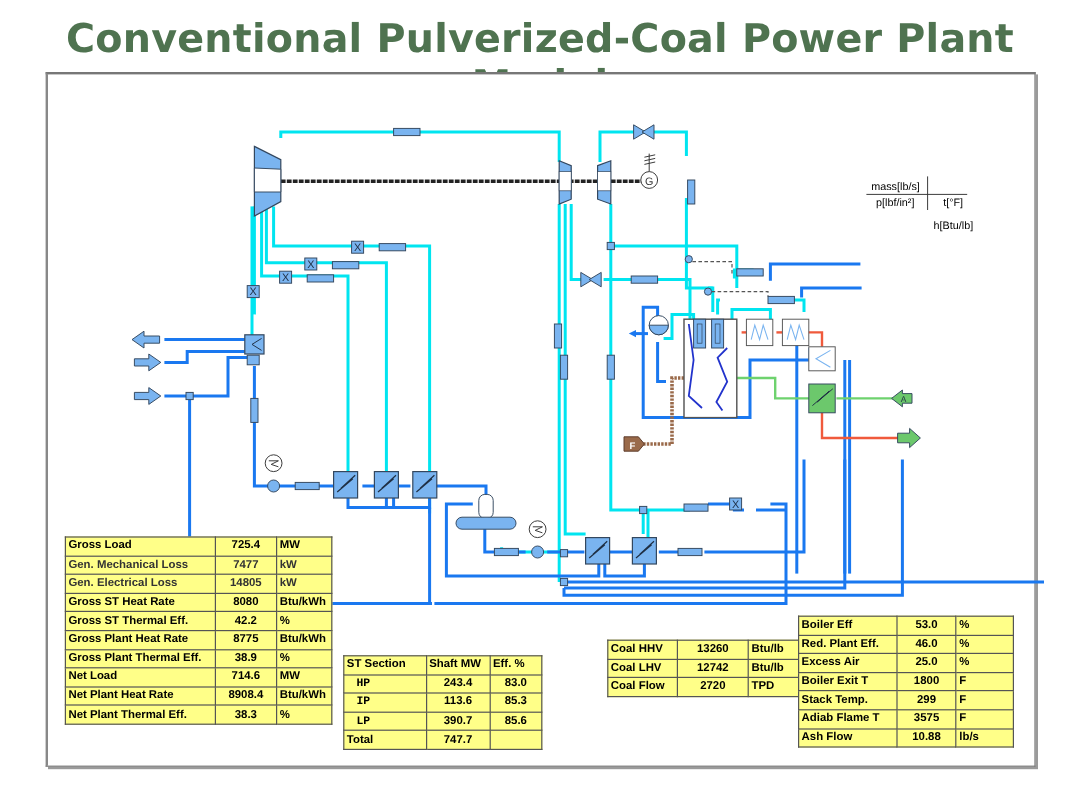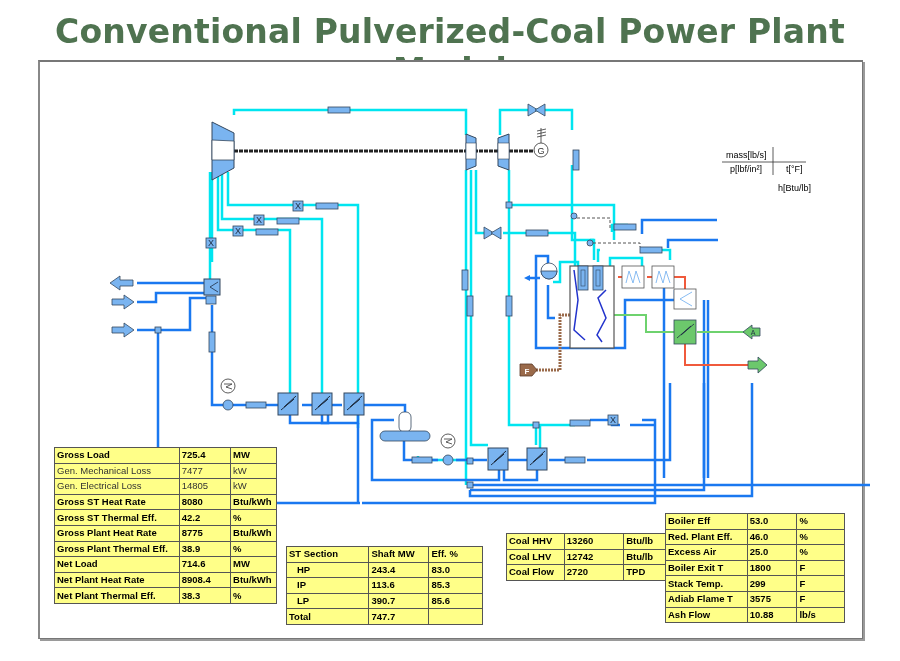--- a/index.html
+++ b/index.html
@@ -19,23 +19,23 @@
   }
   svg.diagram { position: absolute; left: 0; top: 0; }
   table.dt {
     position: absolute; border-collapse: collapse; background: #ffff88;
     font-family: "Liberation Sans", sans-serif; font-size: 9.5px; color: #000;
   }
   table.dt td {
     border: 1px solid #555; height: 14.6px; padding: 0 2px; white-space: nowrap; line-height: 14px;
   }
   table.dt td.b { font-weight: bold; }
-  table.dt td.n { font-weight: normal; color: #333; }
-  table.dt td.c { text-align: left; }
-  table.dt td.ind { padding-left: 10px; }
+  table.dt td.n { font-weight: bold; color: #333; }
+  table.dt td.c { text-align: center; }
+  table.dt td.ind { padding-left: 10px; font-family: Liberation Mono, monospace; }
   .legend { position: absolute; font-family: "Liberation Sans", sans-serif; font-size: 9px; color: #000; }
   .legend span { position: absolute; white-space: nowrap; }
 </style>
 </head>
 <body>
 
 <div class="title">Conventional Pulverized-Coal Power Plant Model</div>
 
 <div class="frame"></div>
 
@@ -377,21 +377,21 @@
         <td class="b">Btu/kWh</td>
       </tr>
       <tr>
         <td class="b">Net Plant Thermal Eff.</td>
         <td class="b c">38.3</td>
         <td class="b">%</td>
       </tr>
     </tbody>
 </table>
 
-<table class="dt" style="left:286px;top:546px;width:197px;">
+<table class="dt" style="left:286px;top:546px;width:166px;">
   <colgroup>
       <col style="width:77px">
       <col style="width:56px">
       <col style="width:50px">
     </colgroup>
   <tbody>
     <tr>
       <td class="b">ST Section</td>
       <td class="b">Shaft MW</td>
       <td class="b">Eff. %</td>

